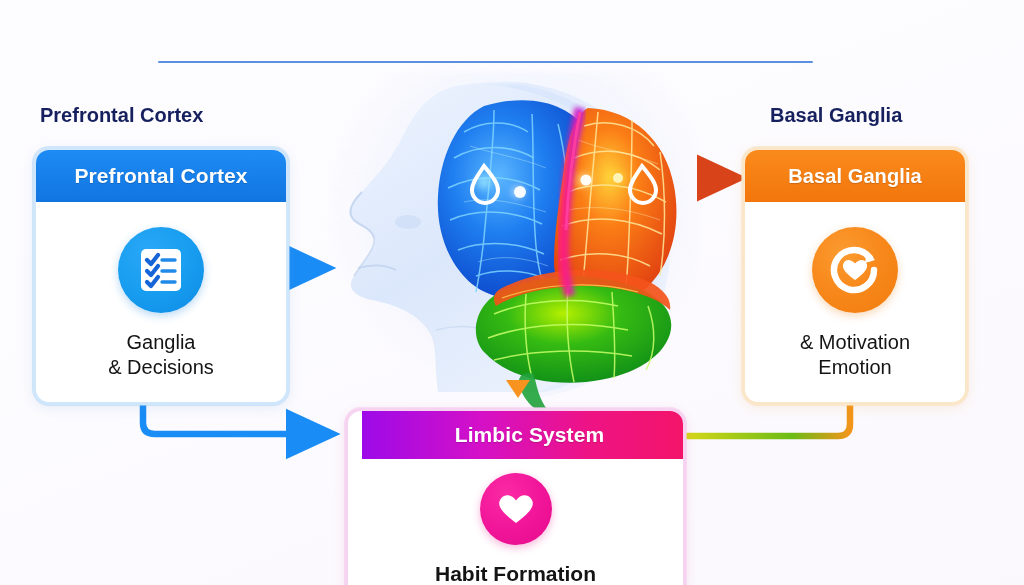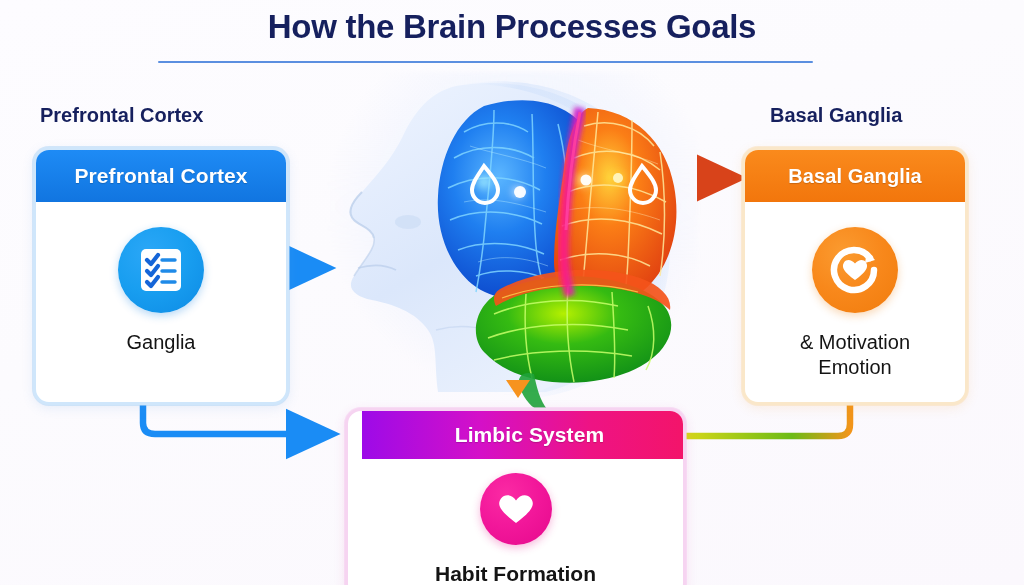--- a/index.html
+++ b/index.html
@@ -140,21 +140,20 @@
   #card-limbic .card-caption { margin-top: 16px; font-size: 21px; font-weight: bold; }
 
   
   #connectors { position: absolute; inset: 0; pointer-events: none; }
 </style>
 </head>
 <body>
 
 <div id="stage">
 
-  <div class="title">How the Brain Processes Goals</div>
   <div class="title-rule"></div>
 
   <div class="outer-label" id="lbl-prefrontal">Prefrontal Cortex</div>
   <div class="outer-label" id="lbl-basal">Basal Ganglia</div>
 
   <div class="brain-wrap">
     <div class="brain-glow"></div>
     <svg class="brain-svg" viewBox="0 0 440 350">
       <defs>
         <radialGradient id="gFrontal" cx="38%" cy="38%" r="68%">
@@ -383,20 +382,21 @@
           </g>
           <g stroke="#1f8ae8" stroke-width="3.4" stroke-linecap="round">
             <line x1="27" y1="16" x2="40" y2="16"></line>
             <line x1="27" y1="27" x2="40" y2="27"></line>
             <line x1="27" y1="38" x2="40" y2="38"></line>
           </g>
         </svg>
       </div>
       <div class="card-caption">
         <div>Ganglia</div>
+        <div>&amp; Decisions</div>
       </div>
     </div>
   </div>
 
   <div class="card" id="card-basal">
     <div class="card-header">Basal Ganglia</div>
     <div class="card-body">
       <div class="icon-circle">
         <svg width="58" height="58" viewBox="0 0 58 58">
           <path d="M44,17 A20,20 0 1,0 48,29" fill="none" stroke="#ffffff" stroke-width="6.5" stroke-linecap="round"></path>

